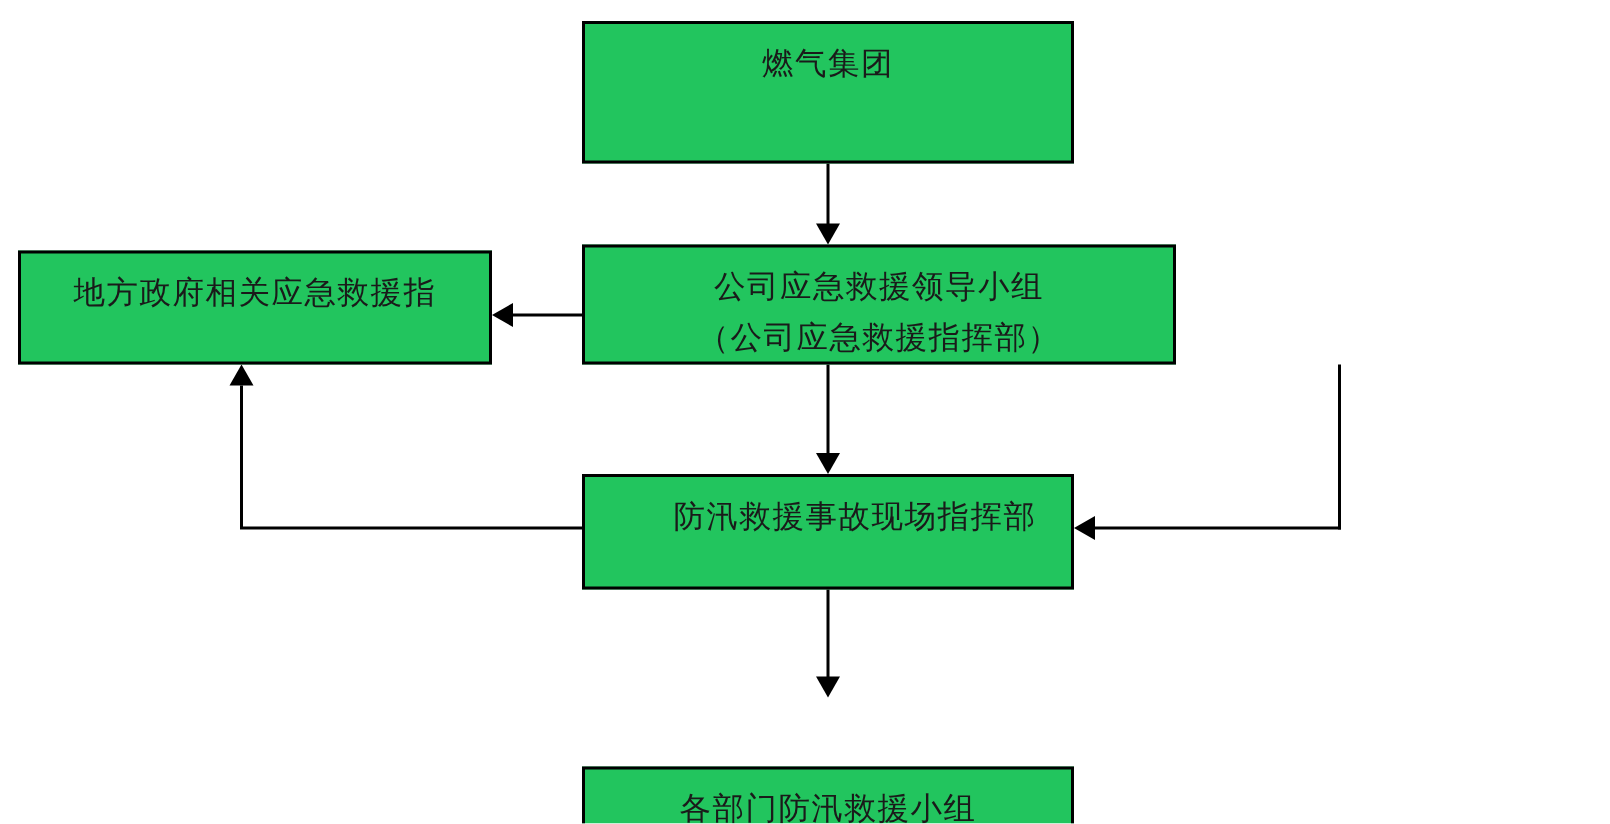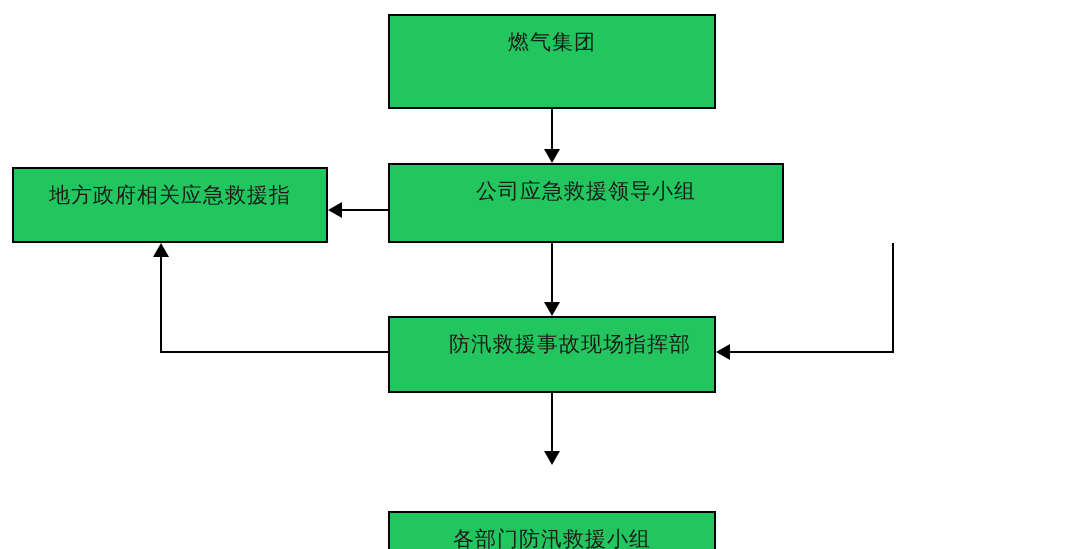--- a/index.html
+++ b/index.html
@@ -98,20 +98,21 @@
 
   <div class="vline" style="left:551px; top:393px; height:60px;"></div>
   <div class="arrow down" style="left:544px; top:451px;"></div>
 
   <div class="node" id="node-top">
     <span class="ln">燃气集团</span>
   </div>
 
   <div class="node" id="node-leader">
     <span class="ln">公司应急救援领导小组</span>
+    <span class="ln">（公司应急救援指挥部）</span>
   </div>
 
   <div class="node" id="node-external">
     <span class="ln">地方政府相关应急救援指</span>
   </div>
 
 
   <div class="node" id="node-onsite">
     <span class="ln">防汛救援事故现场指挥部</span>
   </div>

